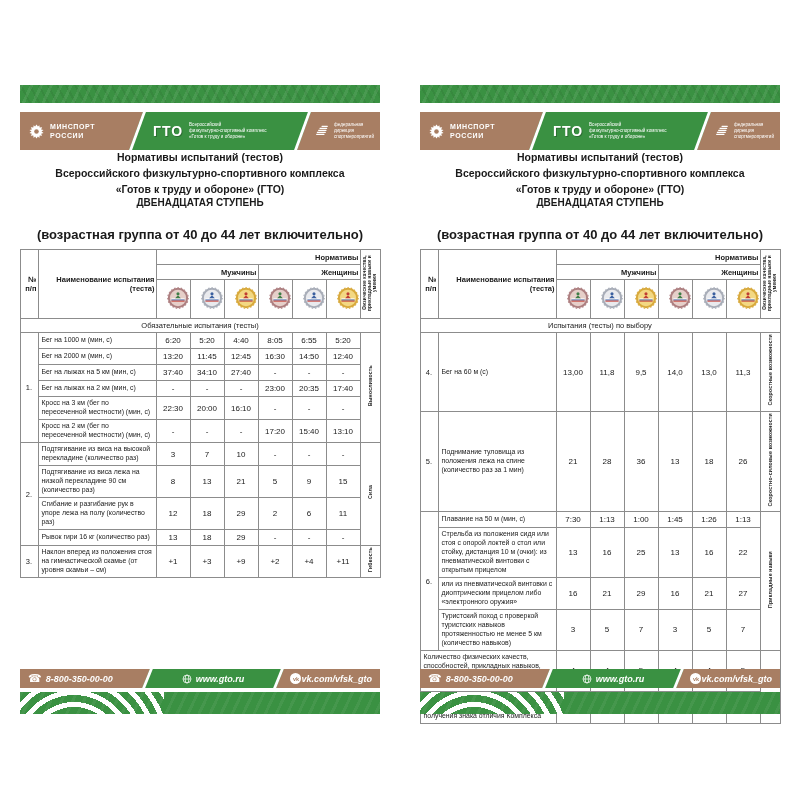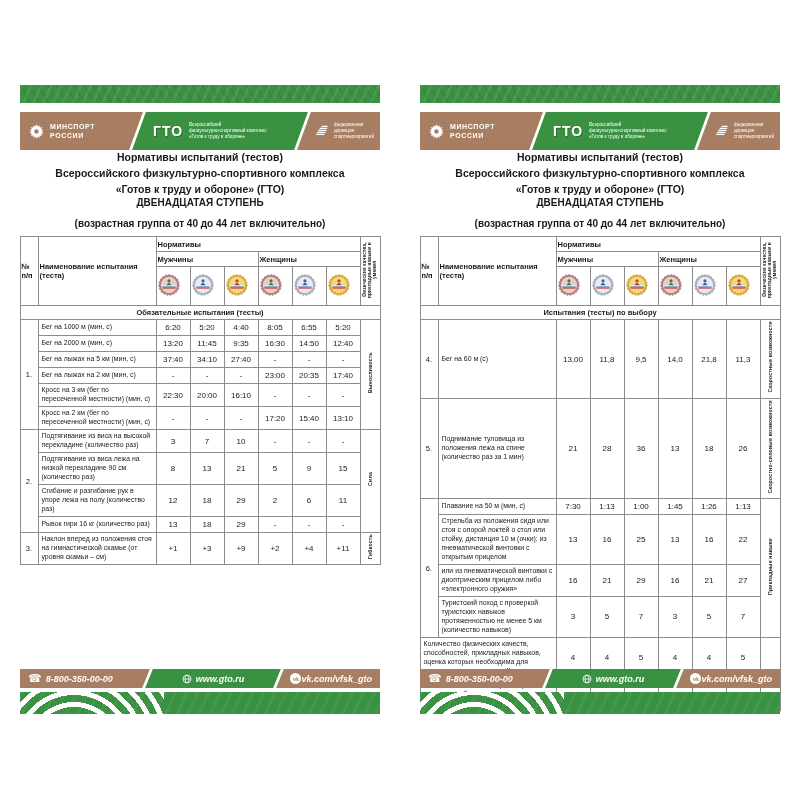--- a/index.html
+++ b/index.html
@@ -26,37 +26,37 @@
     transform:skewX(-20deg);border-left:3px solid #fff;border-right:3px solid #fff;}
   .gto-inner{transform:skewX(20deg);display:flex;align-items:center;gap:6px;height:100%;padding-left:14px;}
   .gto-word{font-size:14px;font-weight:bold;color:#fff;letter-spacing:1px;text-shadow:1px 1px 0 rgba(0,0,0,.25);}
   .gto-sub{font-size:4.6px;color:#fff;line-height:1.3;}
   .fed{position:absolute;right:6px;top:0;height:100%;display:flex;align-items:center;gap:4px;}
   .fed-text{font-size:4.6px;color:#fff;line-height:1.25;}
 
   
   .title{margin-top:0;text-align:center;font-weight:bold;font-size:10.5px;line-height:1.5;}
   .stage{text-align:center;font-weight:bold;font-size:10px;}
-  .age{margin-top:10px;text-align:center;font-weight:bold;font-size:10px;}
+  .age{margin-top:19px;text-align:center;font-weight:bold;font-size:13px;}
 
   
   .table-slot{margin-top:7px;}
   table.norm-table{border-collapse:collapse;table-layout:fixed;width:360px;margin:0 auto;}
   .norm-table td,.norm-table th{border:1px solid #8c8c8c;overflow:hidden;}
-  .norm-table th{font-weight:bold;font-size:7.5px;padding:1px;text-align:left;}
+  .norm-table th{font-weight:bold;font-size:7.5px;padding:1px;text-align:right;}
   .norm-table th.badge{height:36px;padding:1px;}
   tr.hr1 th,tr.hr2 th{height:12px;}
   td.name{font-size:6.9px;text-align:left;padding:2px 3px;line-height:1.3;vertical-align:middle;}
   td.val{font-size:8px;text-align:center;vertical-align:middle;padding:3px 0;}
   td.num{font-size:7.5px;text-align:center;vertical-align:middle;}
   td.qual,th.qual-h{text-align:center;vertical-align:middle;padding:1px;}
   .vert{writing-mode:vertical-rl;transform:rotate(180deg);display:inline-block;
     font-size:5.2px;font-weight:bold;line-height:1.25;letter-spacing:.2px;}
   .vert.qh{font-size:4.7px;line-height:1.05;font-weight:bold;}
-  tr.section td{font-size:7.5px;font-weight:bold;text-align:center;padding:2px;}
+  tr.section td{font-size:7.5px;font-weight:normal;text-align:center;padding:2px;}
   table.choice td.c0,table.choice th.c0b{border-left:1.5px solid #444;}
   td.empty-q{background:#fff;}
 
   
   .footer-bar{position:absolute;top:584px;left:10px;right:10px;height:19px;background:#a87e63;overflow:hidden;}
   .phone{position:absolute;left:8px;top:0;height:100%;display:flex;align-items:center;gap:4px;
     color:#fff;font-size:9px;font-weight:bold;font-style:italic;}
   .phone-glyph{font-style:normal;font-size:11px;line-height:1;font-family:"DejaVu Sans",sans-serif;}
   .site-band{position:absolute;left:126px;width:128px;top:-2px;bottom:-2px;background:#3a9142;
     transform:skewX(-22deg);border-left:3px solid #fff;border-right:3px solid #fff;}
@@ -213,21 +213,21 @@
               <td class="val">4:40</td>
               <td class="val">8:05</td>
               <td class="val">6:55</td>
               <td class="val">5:20</td>
               <td class="qual" rowspan="6"><span class="vert">Выносливость</span></td>
             </tr>
             <tr>
               <td class="name">Бег на 2000 м (мин, с)</td>
               <td class="val c0">13:20</td>
               <td class="val">11:45</td>
-              <td class="val">9:35</td>
+              <td class="val">12:45</td>
               <td class="val">16:30</td>
               <td class="val">14:50</td>
               <td class="val">12:40</td>
             </tr>
             <tr>
               <td class="name">Бег на лыжах на 5 км (мин, с)</td>
               <td class="val c0">37:40</td>
               <td class="val">34:10</td>
               <td class="val">27:40</td>
               <td class="val">-</td>
@@ -472,21 +472,21 @@
             <tr class="section">
     <td colspan="9">Испытания (тесты) по выбору</td>
             </tr>
             <tr>
               <td class="num" rowspan="1">4.</td>
               <td class="name">Бег на 60 м (с)</td>
               <td class="val c0">13,00</td>
               <td class="val">11,8</td>
               <td class="val">9,5</td>
               <td class="val">14,0</td>
-              <td class="val">21,8</td>
+              <td class="val">13,0</td>
               <td class="val">11,3</td>
               <td class="qual" rowspan="1"><span class="vert">Скоростные возможности</span></td>
             </tr>
             <tr>
               <td class="num" rowspan="1">5.</td>
               <td class="name">Поднимание туловища из положения лежа на спине (количество раз за 1 мин)</td>
               <td class="val c0">21</td>
               <td class="val">28</td>
               <td class="val">36</td>
               <td class="val">13</td>

